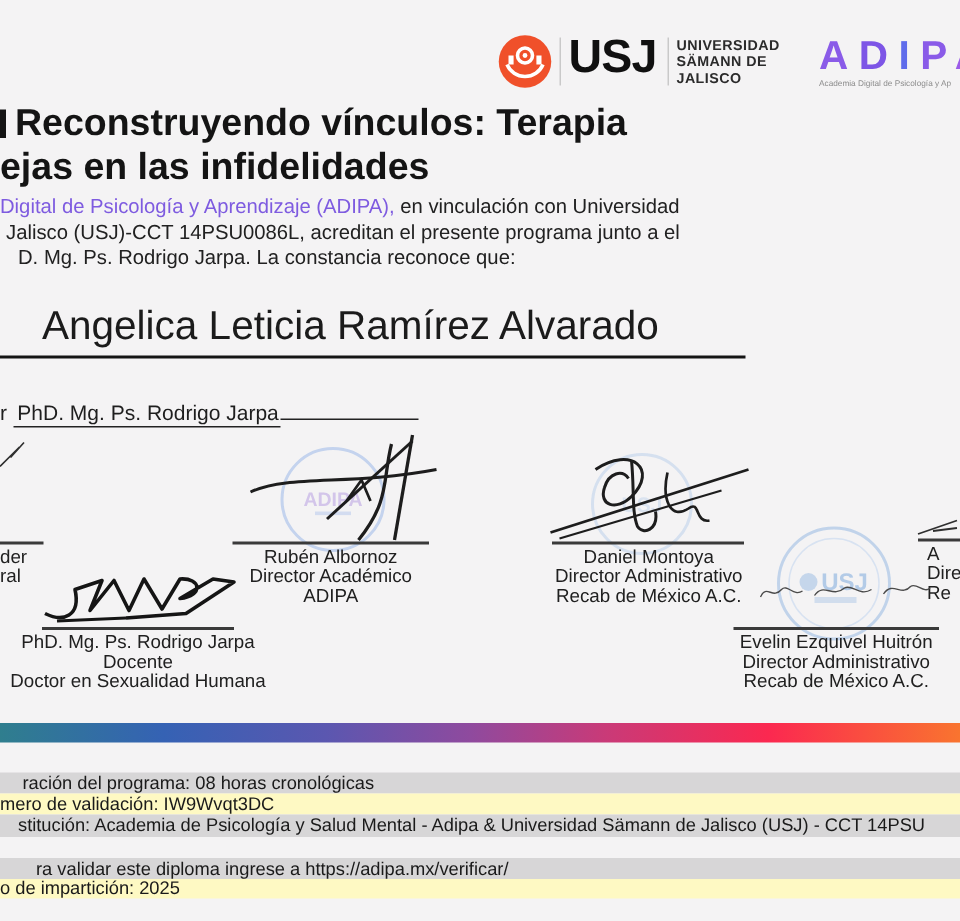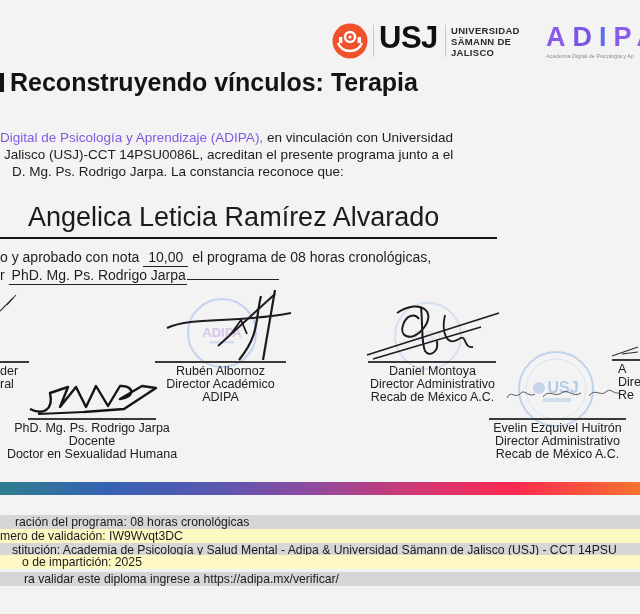--- a/index.html
+++ b/index.html
@@ -79,29 +79,29 @@
 
   <div class="abs adipa">
     <div class="adipa-letters">
       <span style="color:#8a5be8">A</span><span style="color:#7d55e6">D</span><span style="color:#5f6ceb">I</span><span style="color:#8a5be8">P</span><span style="color:#9b5be8">A</span>
     </div>
     <div class="adipa-tagline">Academia Digital de Psicología y Ap</div>
   </div>
 
   <div class="abs title-cut"></div>
   <div class="abs title-line" style="left:10px; top:68px;">Reconstruyendo vínculos: Terapia</div>
+  <div class="abs title-line" style="left:0; top:97px;">ejas en las infidelidades</div>
 
   <div class="abs intro-line" style="left:0; top:130px;"><span class="hl" style="color:#7e5be0">Digital de Psicología y Aprendizaje (ADIPA),</span><span> en vinculación con Universidad</span></div>
   <div class="abs intro-line" style="left:4px; top:147px;">Jalisco (USJ)-CCT 14PSU0086L, acreditan el presente programa junto a el</div>
   <div class="abs intro-line" style="left:12px; top:164px;">D. Mg. Ps. Rodrigo Jarpa. La constancia reconoce que:</div>
 
   <div class="abs recipient nowrap">Angelica Leticia Ramírez Alvarado</div>
   <div class="abs name-underline"></div>
 
-  <div class="abs grade-line" style="left:0; top:249px;"><span>o y aprobado con nota</span> <span class="u">10,00</span> <span>el programa de 08 horas cronológicas,</span></div>
   <div class="abs grade-line" style="left:0; top:267px;"><span>r</span> <span class="u2">PhD. Mg. Ps. Rodrigo Jarpa</span><span class="trail-underline"></span></div>
 
   <svg class="abs" style="left:0; top:293px;" width="20" height="20" viewBox="0 0 20 20">
     <path d="M0,18 L13,5 M7,12 L16,2 M13,5 L9,9" fill="none" stroke="#2f2f2f" stroke-width="1.1"></path>
   </svg>
   <div class="abs sig-line" style="left:0; top:361px; width:29px;"></div>
   <div class="abs sig-text" style="left:0; top:365px; text-align:left;">
     <div>der</div>
     <div>ral</div>
   </div>
@@ -181,16 +181,16 @@
     <div>Evelin Ezquivel Huitrón</div>
     <div>Director Administrativo</div>
     <div>Recab de México A.C.</div>
   </div>
 
   <div class="abs gradient-bar"></div>
 
   <div class="abs footer-row row-shaded" style="top:515px;padding-left:15px;">ración del programa: 08 horas cronológicas</div>
   <div class="abs footer-row row-light" style="top:529.2px;">mero de validación:  IW9Wvqt3DC</div>
   <div class="abs footer-row row-shaded" style="top:543.4px;padding-left:12px;">stitución: Academia de Psicología y Salud Mental - Adipa &amp; Universidad Sämann de Jalisco (USJ) - CCT 14PSU</div>
-  <div class="abs footer-row row-light" style="top:555px;padding-left:22px;">o de impartición: 2025</div>
+  <div class="abs footer-row row-light" style="top:585px;">o de impartición: 2025</div>
   <div class="abs footer-row row-shaded" style="top:571.8px;padding-left:24px;">ra validar este diploma ingrese a https://adipa.mx/verificar/</div>
 
 </div>
 
 </body></html>

